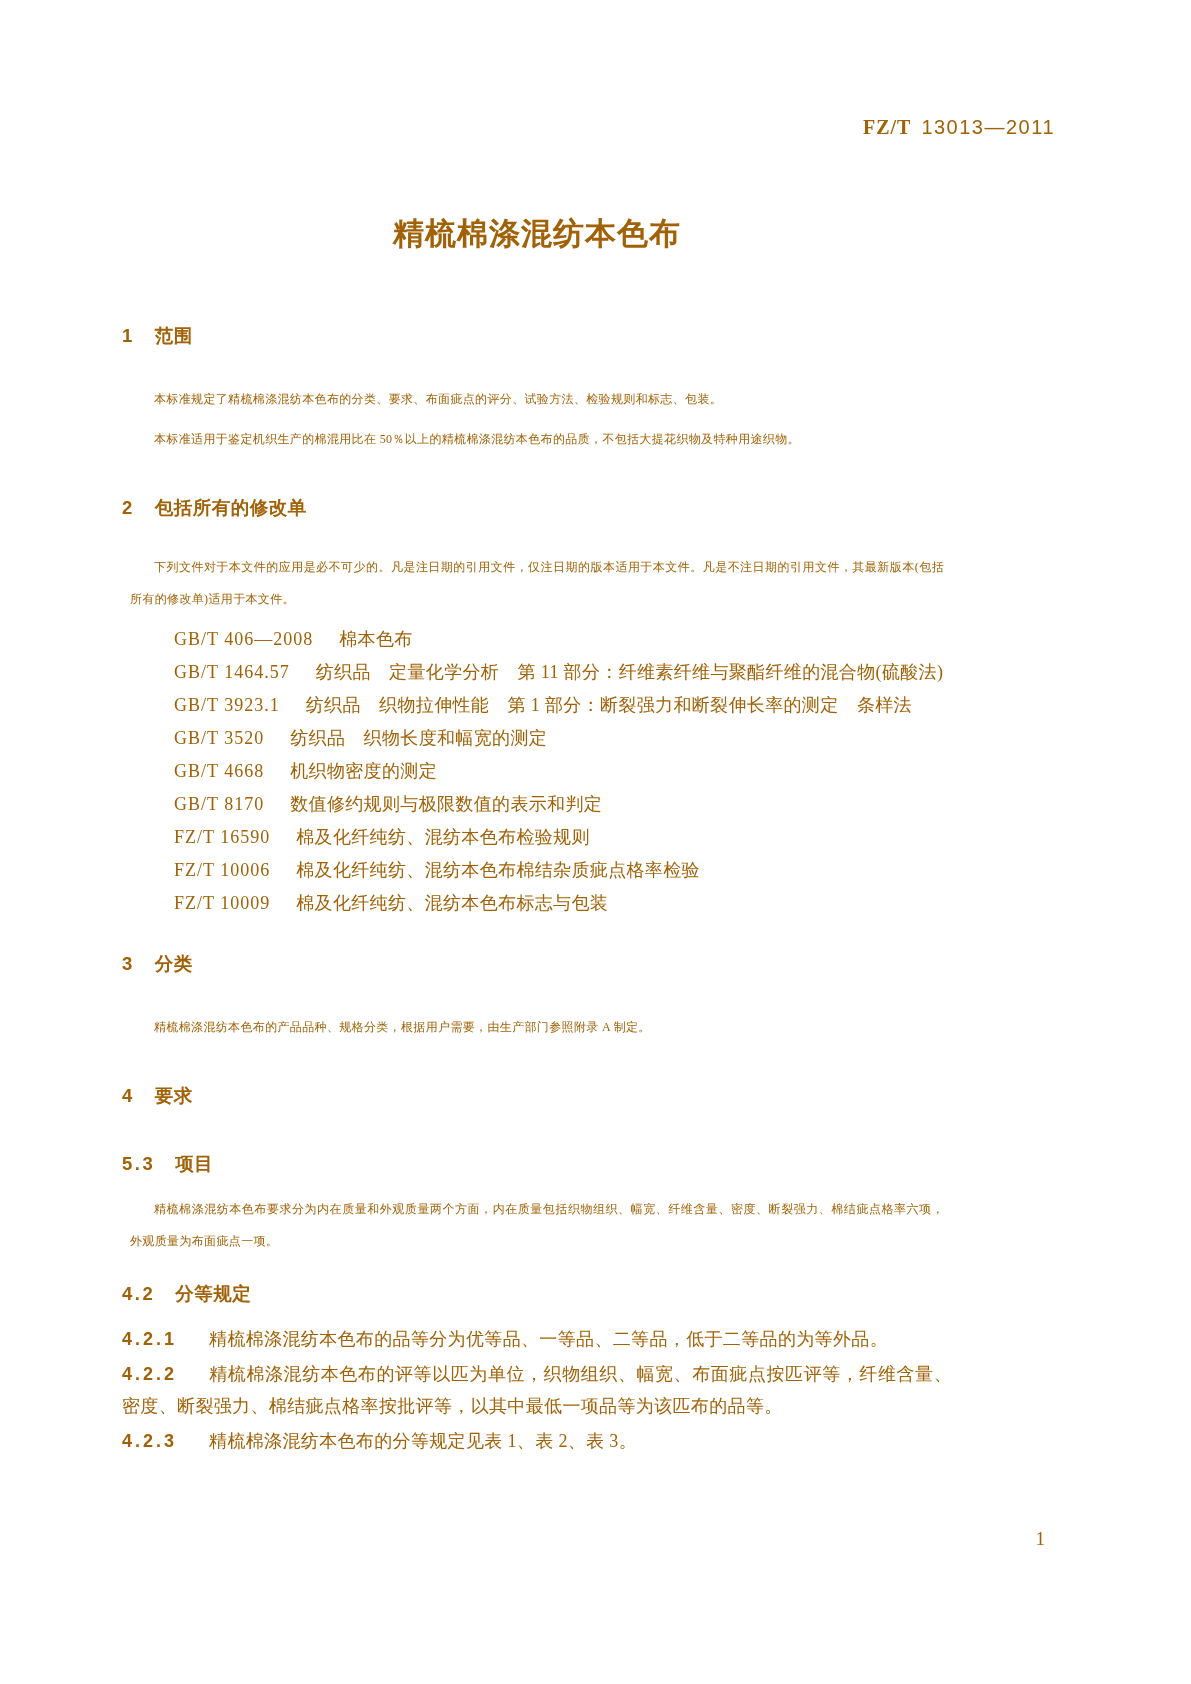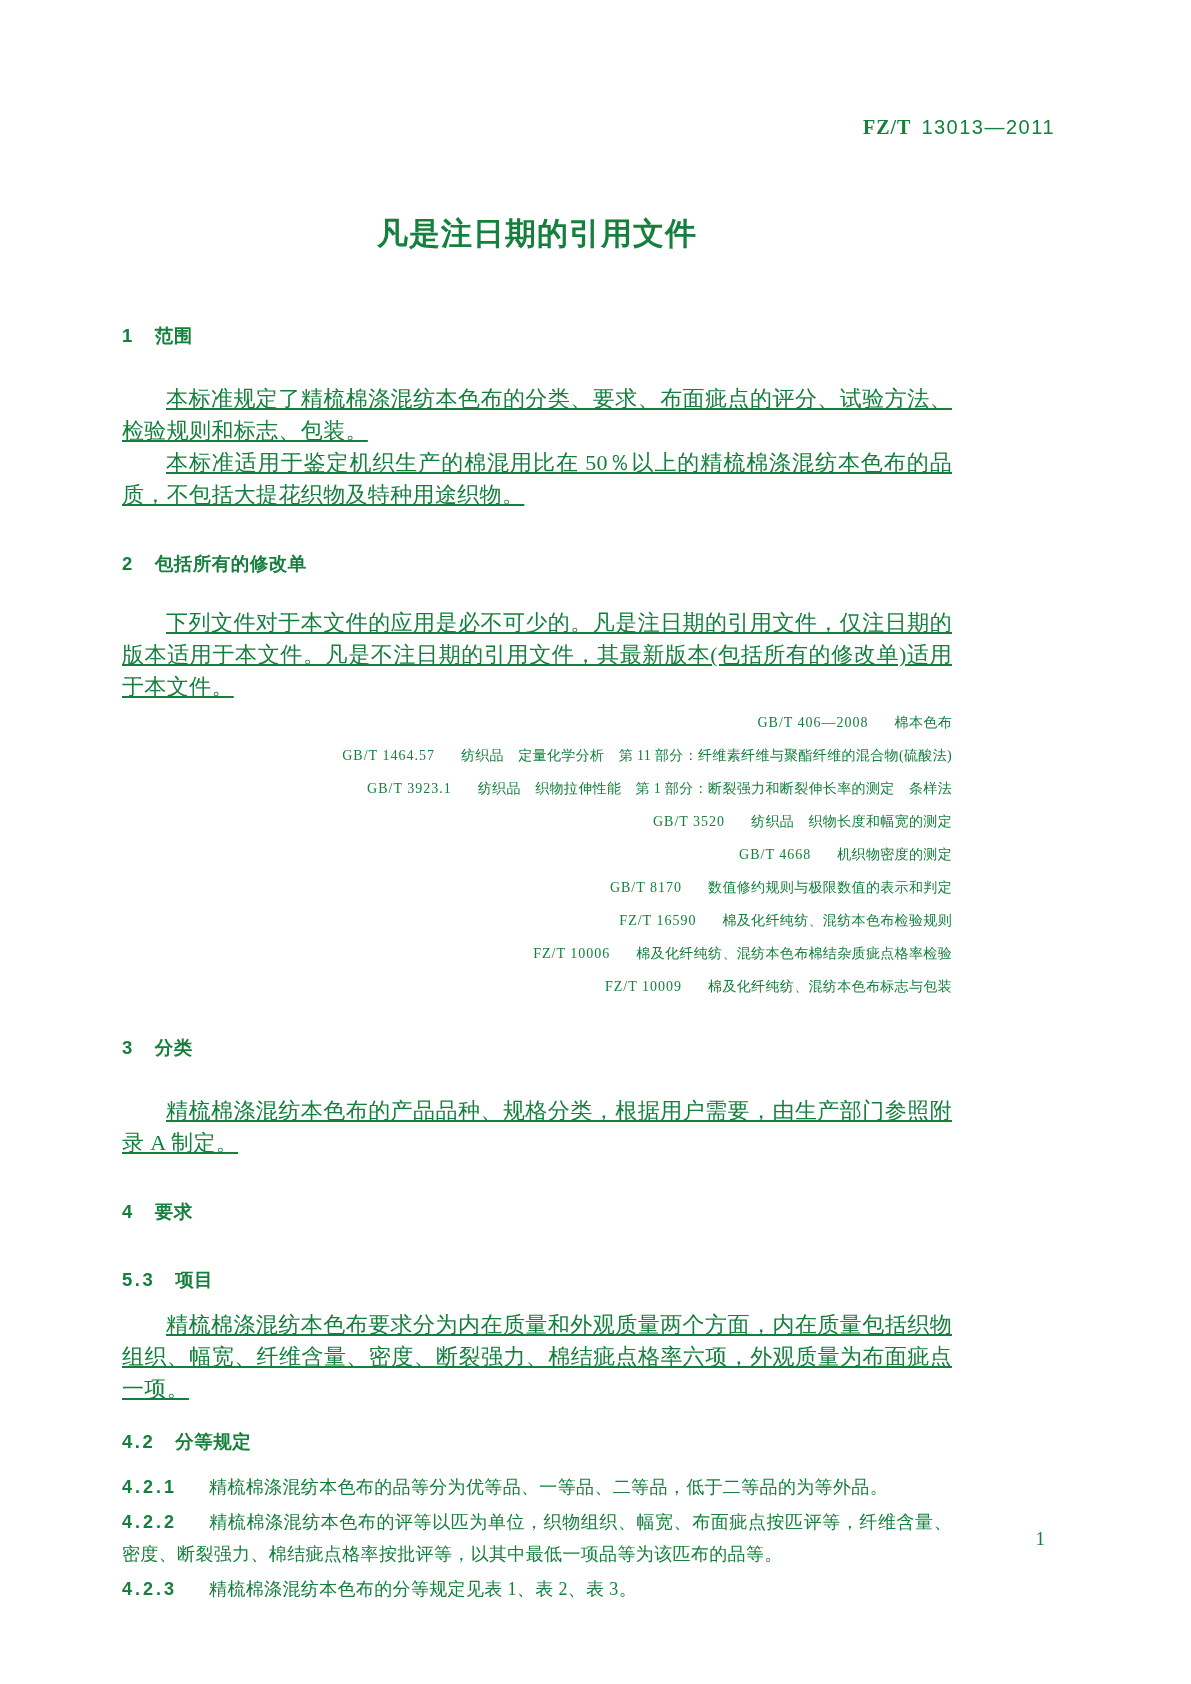--- a/index.html
+++ b/index.html
@@ -1,21 +1,21 @@
 <!DOCTYPE html>
 <html><head>
 <meta charset="utf-8">
 <style>
   html,body { margin:0; padding:0; background:#e8e8e8; }
   .page {
     position:relative;
     width:1191px; height:1684px;
     margin:0 auto;
     background:#ffffff;
-    color:#15803d;
+    color:#a16207;
     overflow:hidden;
     font-family:"Liberation Serif","DejaVu Serif",serif;
   }
 
   
   .std-code {
     position:absolute; top:116px; right:136px;
     font-size:20px; white-space:nowrap;
   }
   .std-code .code-prefix {
@@ -48,42 +48,40 @@
   .sec-heading {
     font-family:"Liberation Sans","DejaVu Sans",sans-serif;
     font-weight:700;
     font-size:18.5px;
     line-height:26px;
     letter-spacing:0.5px;
   }
   .sec-num { display:inline-block; margin-right:20px; letter-spacing:2.5px; }
 
   .body-para {
-    margin:0;
-    font-size:22px;
+    margin:8px;
+    font-size:12px;
     line-height:32px;
     letter-spacing:0.35px;
     text-align:justify;
-    text-decoration:underline;
   }
   .indent { text-indent:2em; }
 
   .h1-scope   { margin-top:68px; }
   .p-scope-1  { margin-top:34px; }
   .p-scope-2  { margin-top:0; }
   .h2-refs    { margin-top:40px; }
   .p-refs     { margin-top:30px; }
   .ref-list   { margin-top:4px; }
   .ref-line {
     padding-left:52px;
-    font-size:14px;
+    font-size:18px;
     line-height:32px;
     letter-spacing:0.35px;
     white-space:nowrap;
-    text-align:right;
   }
   .ref-line + .ref-line { margin-top:1px; }
   .ref-code { letter-spacing:1px; margin-right:26px; }
   .h3-class   { margin-top:32px; }
   .p-class    { margin-top:34px; }
   .h4-req     { margin-top:40px; }
   .h41-items  { margin-top:42px; }
   .p-items    { margin-top:16px; }
   .h42-grade  { margin-top:24px; }
   .clause     { margin:0; font-size:18px; line-height:32px; letter-spacing:0.35px; text-align:justify; }
@@ -107,21 +105,21 @@
 <body>
 
 <div class="page">
 
   <div class="std-code">
     <span class="code-prefix">FZ/T</span><span class="code-number">13013—2011</span>
   </div>
 
   <div class="content">
 
-    <h1 class="doc-title">凡是注日期的引用文件</h1>
+    <h1 class="doc-title">精梳棉涤混纺本色布</h1>
 
     <div class="sec-heading h1-scope">
       <span class="sec-num">1</span><span>范围</span>
     </div>
     <p class="body-para indent p-scope-1">本标准规定了精梳棉涤混纺本色布的分类、要求、布面疵点的评分、试验方法、检验规则和标志、包装。</p>
     <p class="body-para indent p-scope-2">本标准适用于鉴定机织生产的棉混用比在 50％以上的精梳棉涤混纺本色布的品质，不包括大提花织物及特种用途织物。</p>
 
     <div class="sec-heading h2-refs">
       <span class="sec-num">2</span><span>包括所有的修改单</span>
     </div>

